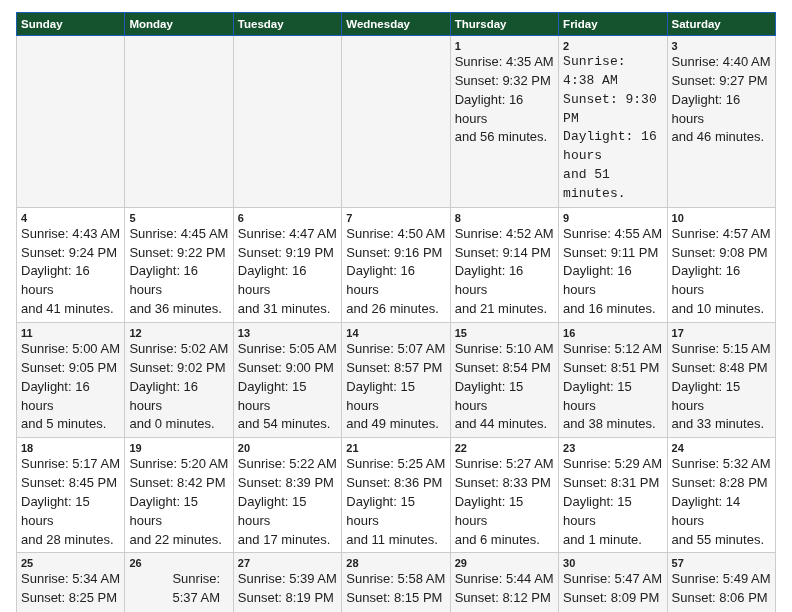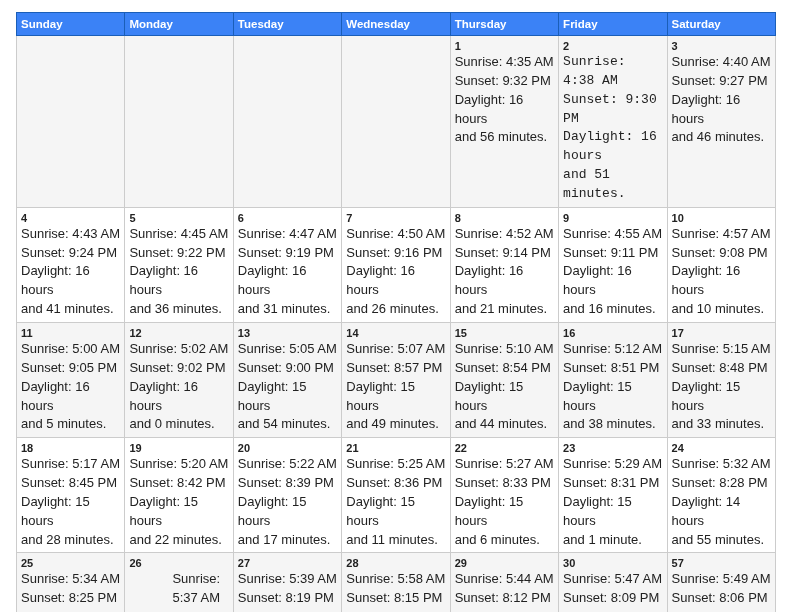--- a/index.html
+++ b/index.html
@@ -41,21 +41,21 @@
       font-size: 14px;
       color: #444;
     }
     .calendar-table {
       width: 100%;
       border-collapse: collapse;
       flex: 1;
       table-layout: fixed;
     }
     .calendar-table thead tr th {
-      background: #3b82f6;
+      background: #14532d;
       color: #fff;
       font-size: 11.5px;
       font-weight: bold;
       padding: 5px 4px;
       text-align: left;
       border: 1px solid #1a5eb8;
     }
     .calendar-table tbody tr td {
       border: 1px solid #ccc;
       vertical-align: top;

